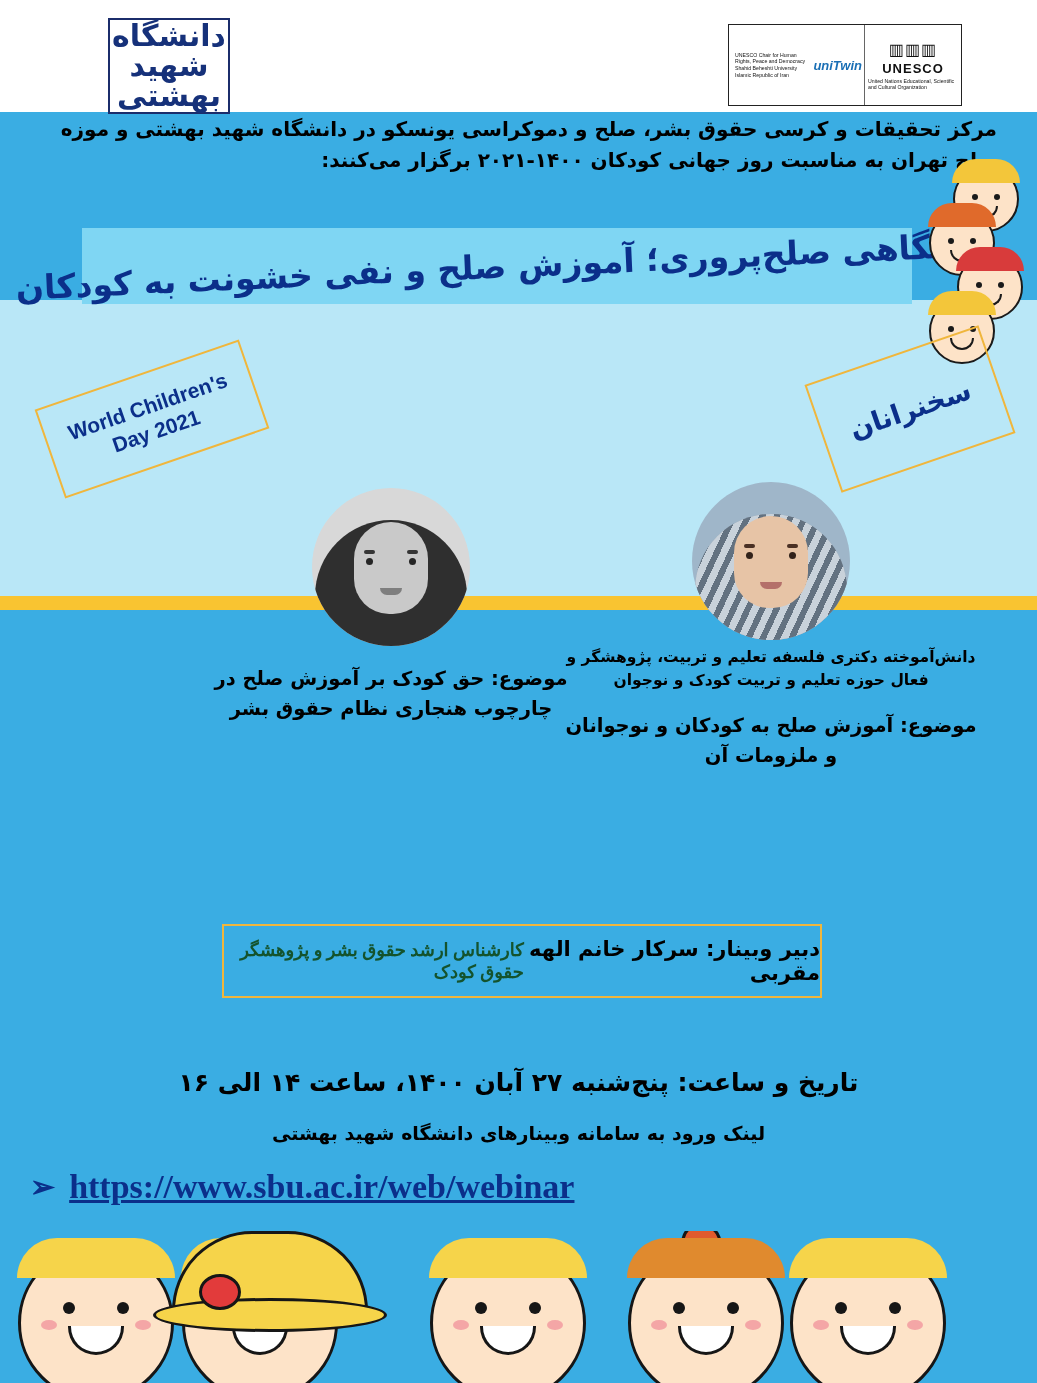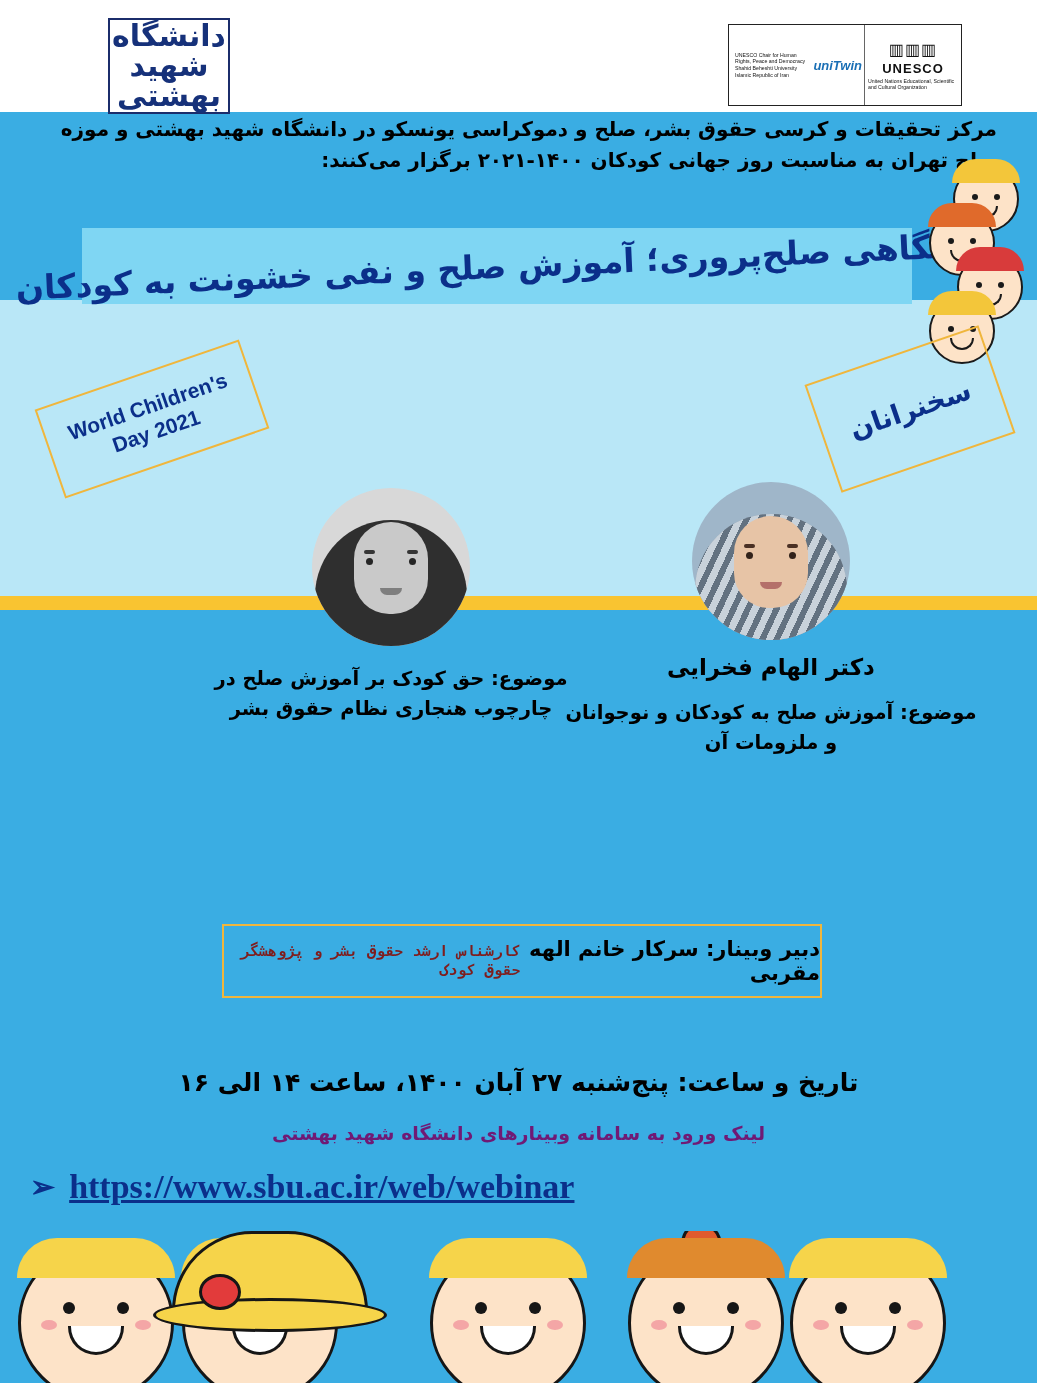--- a/index.html
+++ b/index.html
@@ -94,25 +94,25 @@
   .sp-role{font-weight:bold;color:#000;font-size:15.5px;line-height:1.5;margin-top:6px;font-family:"DejaVu Sans", sans-serif;}
   .sp-topic{font-weight:bold;color:#000;font-size:19.5px;line-height:1.55;margin-top:18px;font-family:"DejaVu Sans", sans-serif;}
 
   
   .secretary{
     position:absolute;left:222px;top:924px;width:596px;height:70px;
     border:2px solid #f0b63c;display:flex;flex-direction:row;
     align-items:center;justify-content:center;gap:4px;
   }
   .sec-title{font-weight:bold;font-size:21px;color:#000;font-family:"DejaVu Sans", sans-serif;}
-  .sec-sub{font-weight:bold;font-size:15px;color:#7f1d1d;font-family:Liberation Mono, monospace;}
+  .sec-sub{font-weight:bold;font-size:18px;color:#14532d;font-family:Liberation Serif, serif;}
 
   
   .date-line{position:absolute;left:40px;top:1068px;width:957px;text-align:center;font-weight:bold;font-size:25px;color:#000;font-family:"DejaVu Sans", sans-serif;}
-  .link-note{position:absolute;left:40px;top:1122px;width:957px;text-align:center;font-weight:bold;font-size:19px;color:#701a75;font-family:"DejaVu Sans", sans-serif;}
+  .link-note{position:absolute;left:40px;top:1122px;width:957px;text-align:center;font-weight:bold;font-size:19px;color:#000000;font-family:"DejaVu Sans", sans-serif;}
   .link-row{position:absolute;left:30px;top:1168px;width:977px;display:flex;align-items:center;gap:14px;direction:ltr;}
   .arrow{color:#0b2f8a;font-size:30px;font-weight:bold;line-height:1;}
   .link-url{color:#0b2f8a;font-weight:bold;font-size:34px;text-decoration:underline;font-family:"Liberation Serif", serif;}
 
   
   .bottom-band{position:absolute;left:0;bottom:0;width:1037px;height:152px;background:#3aade3;overflow:hidden;}
   .bk{position:absolute;bottom:-18px;width:150px;height:150px;border-radius:50%;background:#fde3c8;border:3px solid #161616;}
   .bk .e{position:absolute;width:12px;height:12px;border-radius:50%;background:#161616;top:54px;}
   .bk .e.l{left:42px;} .bk .e.r{right:42px;}
   .bk .m{position:absolute;left:50%;transform:translateX(-50%);top:78px;width:50px;height:26px;border:3px solid #161616;border-top:none;border-radius:0 0 50px 50px;background:#fff;}
@@ -205,21 +205,21 @@
     <div class="portrait pR">
       <div class="scarf"></div>
         <div class="scarfpat"></div>
       <div class="face2"></div>
       <div class="eyeb l"></div>
         <div class="eyeb r"></div>
       <div class="eye2 l"></div>
         <div class="eye2 r"></div>
       <div class="lips"></div>
     </div>
-    <div class="sp-name">دکتر الهام فخرایی</div>
+    <div class="sp-role">دانش‌آموخته دکتری فلسفه تعلیم و تربیت، پژوهشگر و فعال حوزه تعلیم و تربیت کودک و نوجوان</div>
     <div class="sp-topic">موضوع: آموزش صلح به کودکان و نوجوانان و ملزومات آن</div>
   </div>
 
   <div class="speaker p-left">
     <div class="portrait pL bw">
       <div class="scarf"></div>
       <div class="face2"></div>
       <div class="eyeb l"></div>
         <div class="eyeb r"></div>
       <div class="eye2 l"></div>

